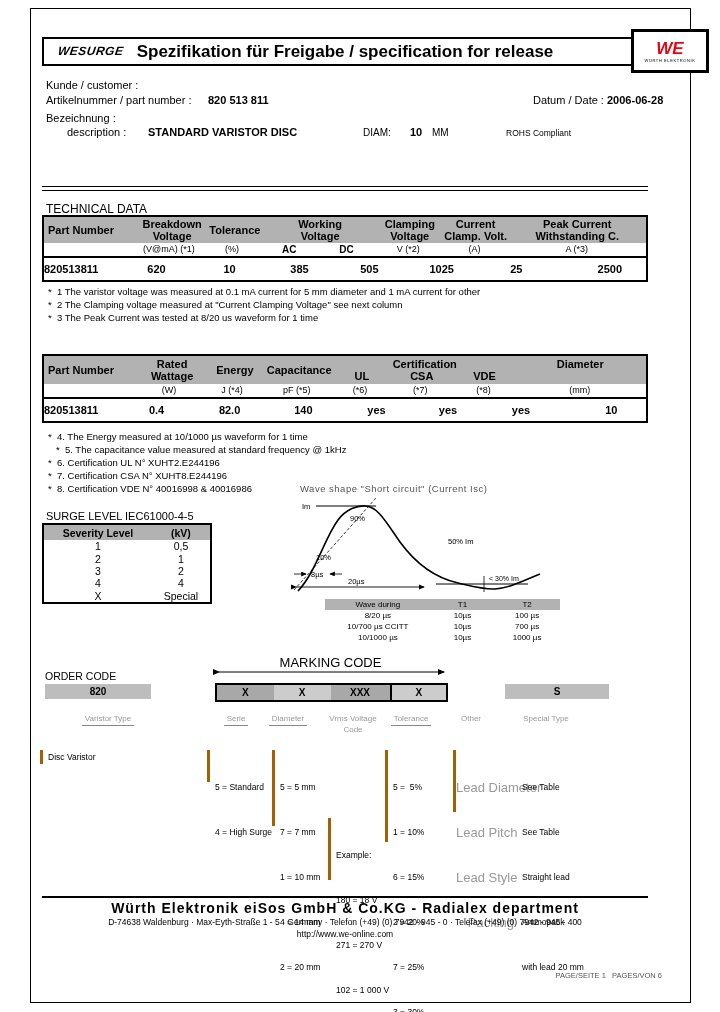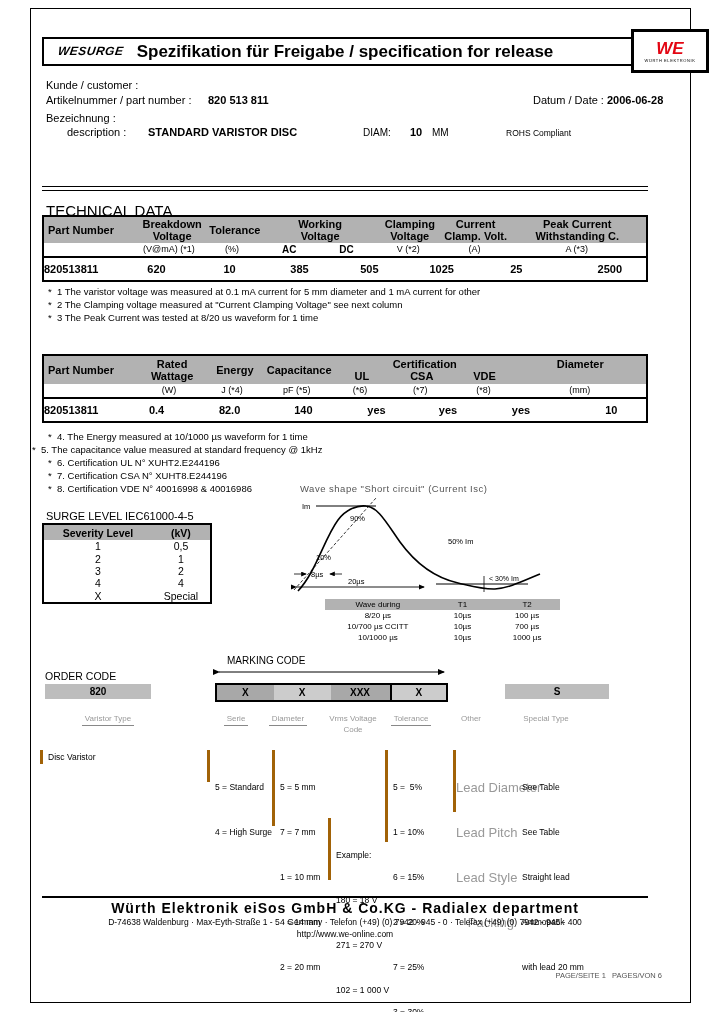--- a/index.html
+++ b/index.html
@@ -97,21 +97,21 @@
   <div class="abs lbl" style="left:46px;top:112px;">Bezeichnung :</div>
   <div class="abs lbl" style="left:34px;top:126px;margin-left:33px;">description :</div>
   <div class="abs lbl b" style="left:148px;top:126px;">STANDARD VARISTOR DISC</div>
   <div class="abs" style="left:363px;top:127px;font-size:10px;">DIAM:</div>
   <div class="abs b" style="left:410px;top:126px;font-size:11px;">10</div>
   <div class="abs" style="left:432px;top:127px;font-size:10px;">MM</div>
   <div class="abs small" style="left:506px;top:128px;">ROHS Compliant</div>
 
   <div class="abs double-rule" style="left:42px;top:186px;width:606px;"></div>
 
-  <div class="abs" style="left:46px;top:202px;font-size:15px;">TECHNICAL DATA</div>
+  <div class="abs" style="left:46px;top:202px;font-size:12px;">TECHNICAL DATA</div>
   <div class="abs dtable" style="left:42px;top:215px;width:602px;">
     <div class="trow thead">
       <div class="cell cl" style="width:15%;">Part Number</div>
       <div class="cell" style="width:11.5%;">Breakdown
 Voltage</div>
       <div class="cell" style="width:9.5%;">Tolerance</div>
       <div class="cell" style="width:19%;">Working
 Voltage</div>
       <div class="cell" style="width:11%;">Clamping
 Voltage</div>
@@ -179,21 +179,21 @@
       <div class="cell" style="width:9.5%;">82.0</div>
       <div class="cell" style="width:12%;">140</div>
       <div class="cell" style="width:9%;">yes</div>
       <div class="cell" style="width:11%;">yes</div>
       <div class="cell" style="width:10%;">yes</div>
       <div class="cell" style="width:22%;">10</div>
     </div>
   </div>
 
   <div class="abs note" style="left:48px;top:431px;">*  4. The Energy measured at 10/1000 µs waveform for 1 time</div>
-  <div class="abs note" style="left:32px;top:444px;">*  5. The capacitance value measured at standard frequency @ 1kHz</div>
+  <div class="abs note" style="left:56px;top:444px;">*  5. The capacitance value measured at standard frequency @ 1kHz</div>
   <div class="abs note" style="left:48px;top:457px;">*  6. Certification UL N° XUHT2.E244196</div>
   <div class="abs note" style="left:48px;top:470px;">*  7. Certification CSA N° XUHT8.E244196</div>
   <div class="abs note" style="left:48px;top:483px;">*  8. Certification VDE N° 40016998 &amp; 40016986</div>
 
   <div class="abs wavetitle" style="left:300px;top:483px;">Wave shape "Short circuit" (Current Isc)</div>
   <svg class="abs" style="left:288px;top:494px;" width="272" height="104" viewBox="0 0 272 104">
     <defs>
       <marker id="ah" markerWidth="8" markerHeight="8" refX="6" refY="3" orient="auto">
         <path d="M0,0 L7,3 L0,6 Z" fill="#000"></path>
       </marker>
@@ -259,21 +259,21 @@
     <div class="rrow">
       <div style="width:65%;">4</div>
       <div style="width:35%;">4</div>
     </div>
     <div class="rrow">
       <div style="width:65%;">X</div>
       <div style="width:35%;">Special</div>
     </div>
   </div>
 
-  <div class="abs" style="left:227px;top:655px;width:233px;font-size:10px;">MARKING CODE</div>
+  <div class="abs" style="left:214px;top:655px;width:233px;text-align:center;font-size:13px;">MARKING CODE</div>
   <svg class="abs" style="left:213px;top:667px;" width="237" height="10" viewBox="0 0 237 10">
     <line x1="6" y1="5" x2="231" y2="5" stroke="#000" stroke-width="1" marker-start="url(#ah2)" marker-end="url(#ah2)"></line>
     <defs>
       <marker id="ah2" markerWidth="8" markerHeight="8" refX="6" refY="3" orient="auto">
         <path d="M0,0 L7,3 L0,6 Z" fill="#000"></path>
       </marker>
     </defs>
   </svg>
   <div class="abs" style="left:45px;top:670px;font-size:10.5px;">ORDER CODE</div>
 

